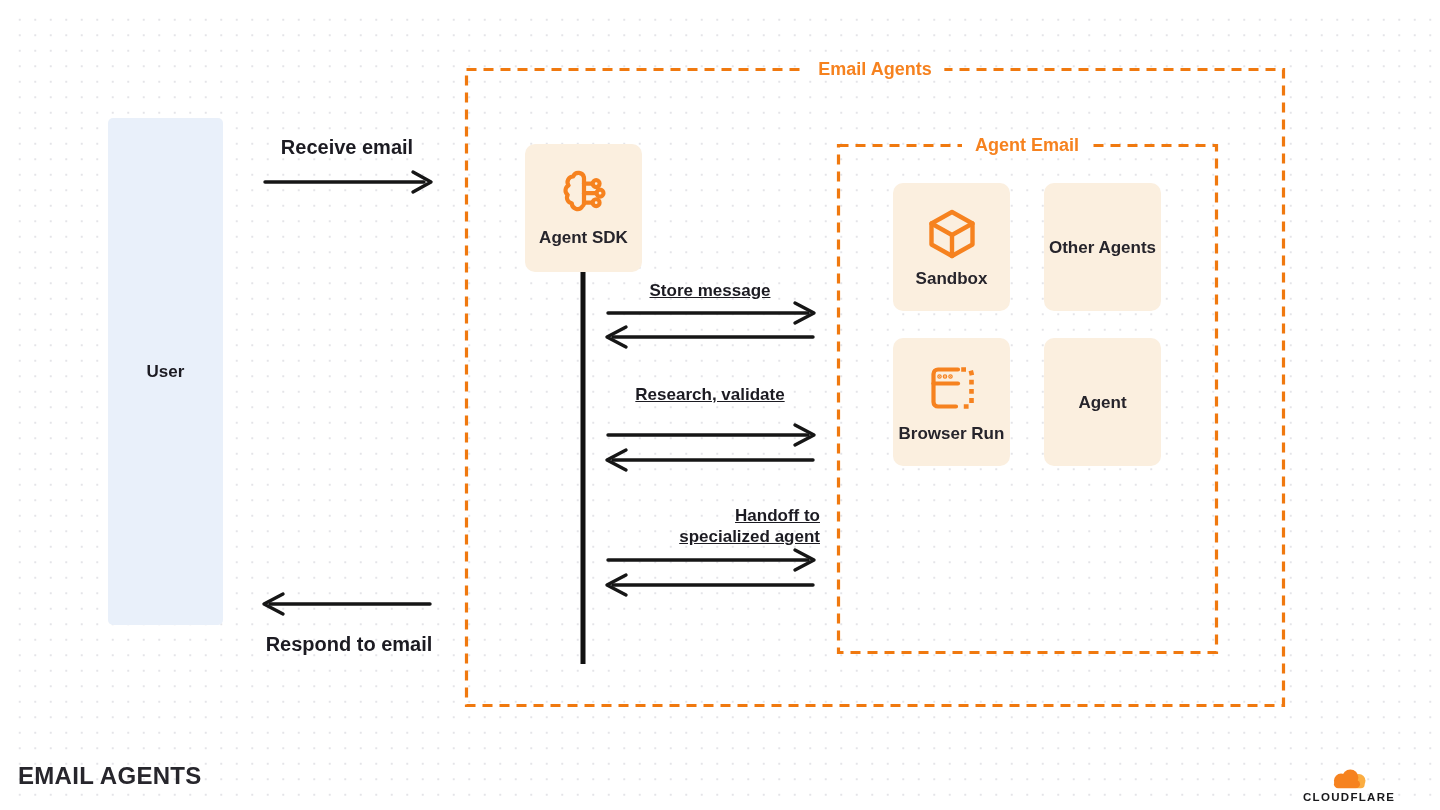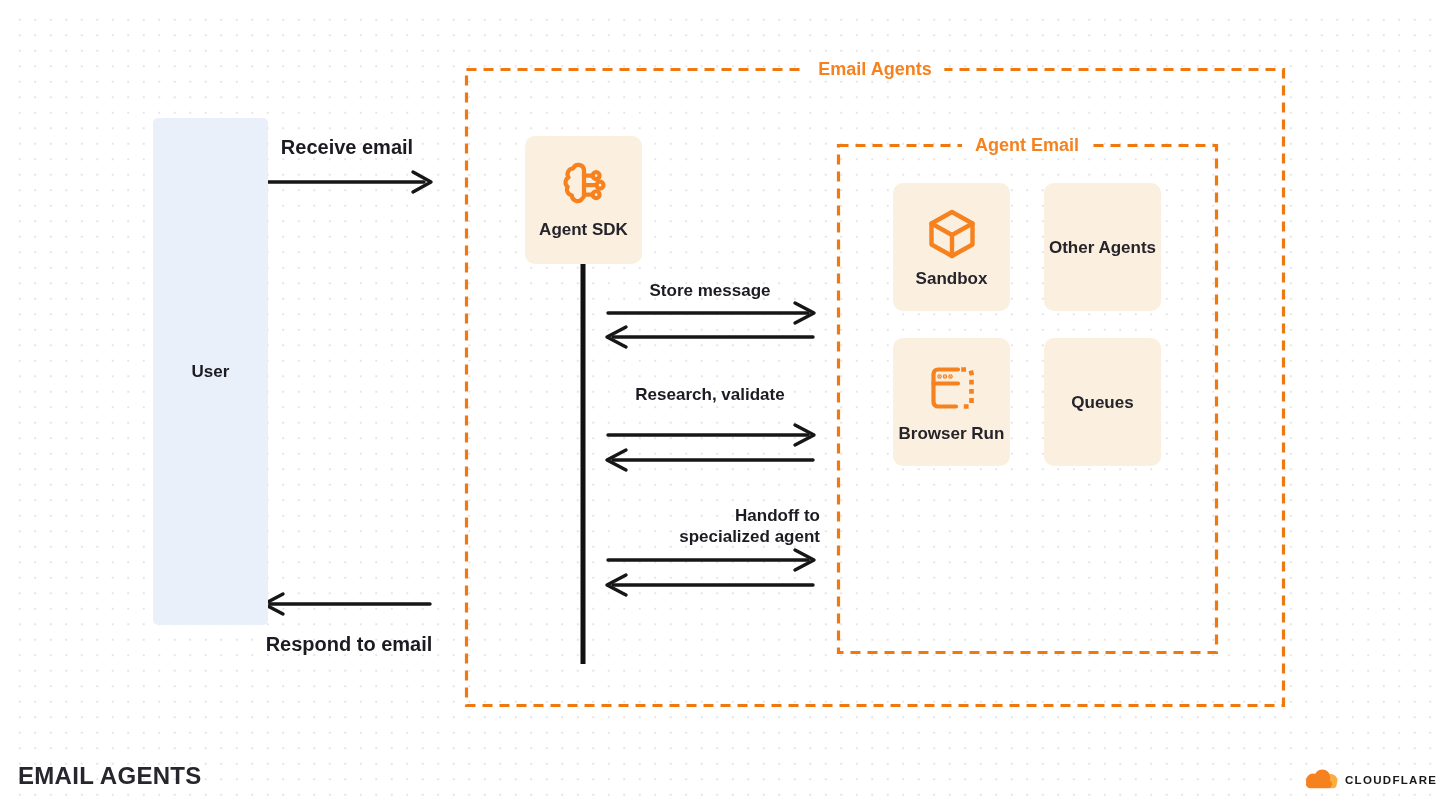--- a/index.html
+++ b/index.html
@@ -14,21 +14,21 @@
     background-image:radial-gradient(circle, #e4e4e8 1.15px, transparent 1.3px);
     background-size:15.5px 15.5px;
     background-position:4px 4px;
   }
   svg.overlay{position:absolute;inset:0;z-index:1;}
   .abs{position:absolute;z-index:2;}
 
   .user-box{
     left:108px;top:118px;width:115px;height:507px;
     background:#e9f0fa;border-radius:5px;
-    display:flex;align-items:center;justify-content:center;margin-left:45px;
+    display:flex;align-items:center;justify-content:center;
   }
   .node-label{font-size:17px;font-weight:700;color:#1c1b22;}
 
   .flow-label{
     font-size:20px;font-weight:700;color:#1c1b22;text-align:center;width:220px;
   }
   .lbl-receive{left:237px;top:136px;}
   .lbl-respond{left:239px;top:633px;}
 
   .box-label{
@@ -42,42 +42,42 @@
 
   .tile{
     background:#fbefdf;border-radius:10px;
     display:flex;flex-direction:column;align-items:center;justify-content:center;
     gap:7px;
   }
   .tile .t-label{
     font-size:17px;font-weight:700;color:#26242b;text-align:center;line-height:21px;
     padding:0 2px;
   }
-  .agent-sdk{left:525px;top:136px;width:117px;height:128px;}
+  .agent-sdk{left:525px;top:144px;width:117px;height:128px;}
 
   .tools-grid{
     left:893px;top:183px;width:268px;
     display:grid;grid-template-columns:117px 117px;
     grid-auto-rows:128px;column-gap:34px;row-gap:27px;
   }
 
   .seq-label{
     left:600px;width:220px;text-align:center;
-    font-size:17px;font-weight:700;color:#1c1b22;line-height:21px;
+    font-size:17px;font-weight:700;color:#1c1b22;line-height:21px;text-decoration:underline;
   }
   .seq-1{top:280px;}
   .seq-2{top:384px;}
   .seq-3{top:505px;text-align:right;}
 
   .footer-title{
     left:18px;top:762px;font-size:24px;font-weight:700;color:#27262c;
     letter-spacing:0.3px;
   }
   .brand{
-    left:1303px;top:768px;display:flex;align-items:center;gap:5px;
+    left:1303px;top:768px;display:flex;align-items:center;flex-direction:column;
   }
   .brand-text{
     font-size:11.5px;font-weight:800;color:#18181b;letter-spacing:1.3px;
   }
   .icon{display:block;}
 </style>
 </head>
 <body>
 
 <div class="dots"></div>
@@ -184,21 +184,21 @@
       <path d="M9.5 23.5 H34"></path>
       <circle cx="15.5" cy="16.5" r="0.6" fill="#f6821f" stroke-width="3.4"></circle>
       <circle cx="21" cy="16.5" r="0.6" fill="#f6821f" stroke-width="3.4"></circle>
       <circle cx="26.5" cy="16.5" r="0.6" fill="#f6821f" stroke-width="3.4"></circle>
       <path d="M39.5 9.5 H43 a4.5 4.5 0 0 1 4.5 4.5 V42 a4.5 4.5 0 0 1 -4.5 4.5 H38.5" stroke-dasharray="0.2 9" stroke-linecap="square" stroke-width="4.6"></path>
     </svg>
     <span class="t-label">Browser Run</span>
   </div>
 
   <div class="tile">
-    <span class="t-label">Queues</span>
+    <span class="t-label">Agent</span>
   </div>
 
 </div>
 
 <div class="abs footer-title">EMAIL AGENTS</div>
 
 <div class="abs brand">
   <svg class="icon" width="37" height="23" viewBox="0 0 44 27">
     <circle cx="33" cy="15" r="8" fill="#fbad41"></circle>
     <rect x="27" y="15" width="13" height="9" rx="4.5" fill="#fbad41"></rect>

